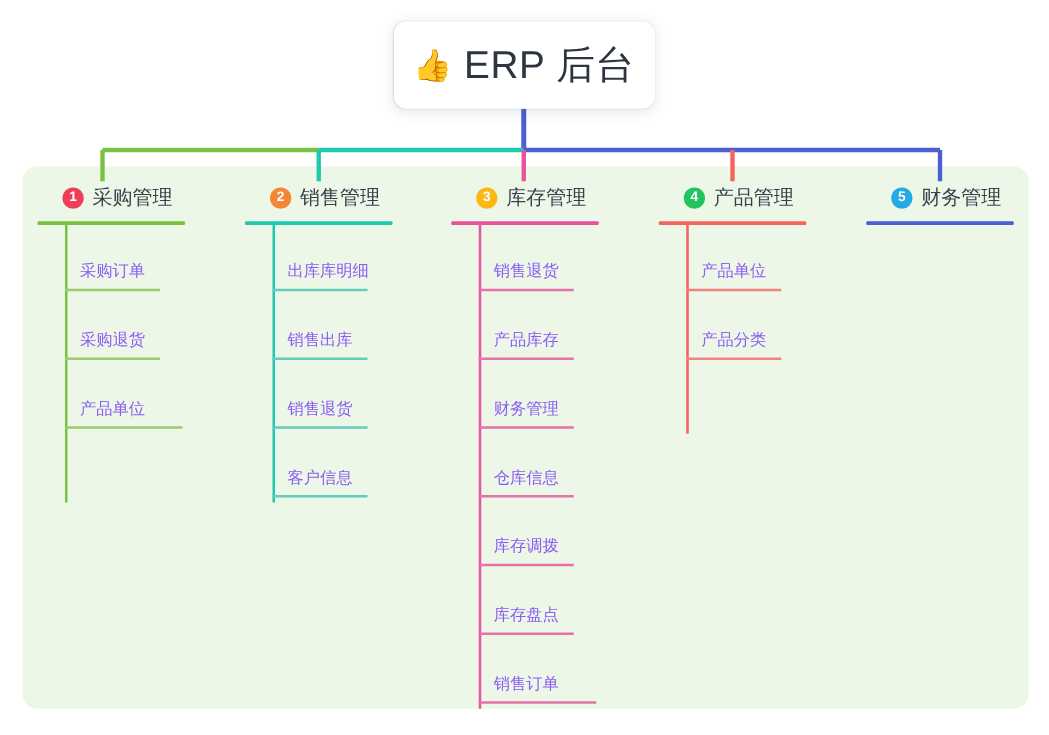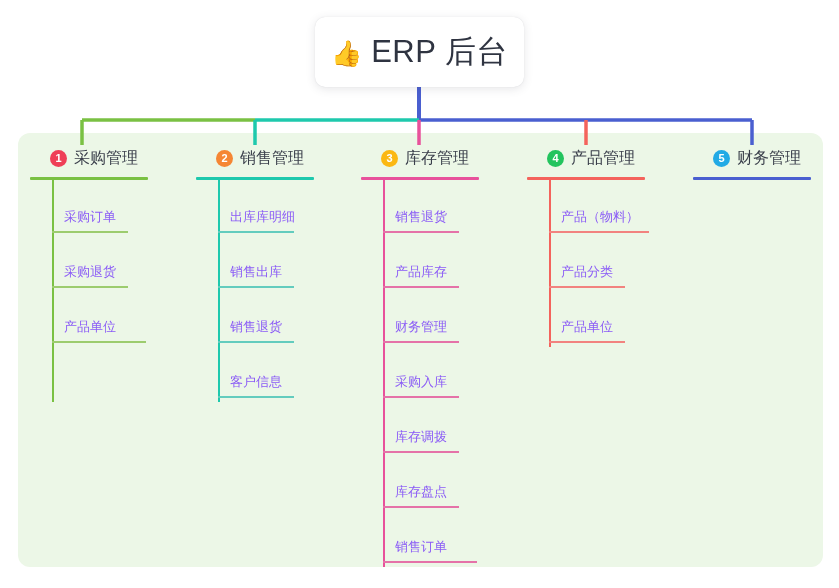--- a/index.html
+++ b/index.html
@@ -206,21 +206,21 @@
           </div>
           <div class="leaf">
             <span class="leaf-text">产品库存</span>
             <span class="leaf-rule" style="background: rgb(229, 114, 168); width: 76px;"></span>
           </div>
           <div class="leaf">
             <span class="leaf-text">财务管理</span>
             <span class="leaf-rule" style="background: rgb(229, 114, 168); width: 76px;"></span>
           </div>
           <div class="leaf">
-            <span class="leaf-text">采购入库</span>
+            <span class="leaf-text">仓库信息</span>
             <span class="leaf-rule" style="background: rgb(229, 114, 168); width: 76px;"></span>
           </div>
           <div class="leaf">
             <span class="leaf-text">库存调拨</span>
             <span class="leaf-rule" style="background: rgb(229, 114, 168); width: 76px;"></span>
           </div>
           <div class="leaf">
             <span class="leaf-text">库存盘点</span>
             <span class="leaf-rule" style="background: rgb(229, 114, 168); width: 76px;"></span>
           </div>
@@ -232,31 +232,27 @@
       </div>
       <div class="column" style="left: 527px;">
         <div class="col-head">
           <span class="badge" style="background: rgb(35, 196, 94);">4</span>
           <span class="col-title">产品管理</span>
         </div>
         <div class="col-rule" style="background: rgb(244, 99, 92); width: 118px;"></div>
         <div class="leaf-wrap">
           <div class="leaf-spine" style="background: rgb(244, 99, 92); height: 167px;"></div>
           <div class="leaf">
-            <span class="leaf-text">产品（物料）</span>
-            <span class="leaf-rule" style="background: rgb(242, 131, 127); width: 100px;"></span>
+            <span class="leaf-text">产品单位</span>
+            <span class="leaf-rule" style="background: rgb(242, 131, 127); width: 76px;"></span>
           </div>
           <div class="leaf">
             <span class="leaf-text">产品分类</span>
             <span class="leaf-rule" style="background: rgb(242, 131, 127); width: 76px;"></span>
           </div>
-          <div class="leaf">
-            <span class="leaf-text">产品单位</span>
-            <span class="leaf-rule" style="background: rgb(242, 131, 127); width: 76px;"></span>
-          </div>
         </div>
       </div>
       <div class="column" style="left: 693px;">
         <div class="col-head">
           <span class="badge" style="background: rgb(34, 170, 229);">5</span>
           <span class="col-title">财务管理</span>
         </div>
         <div class="col-rule" style="background: rgb(74, 95, 208); width: 118px;"></div>
       </div>
     </div>

